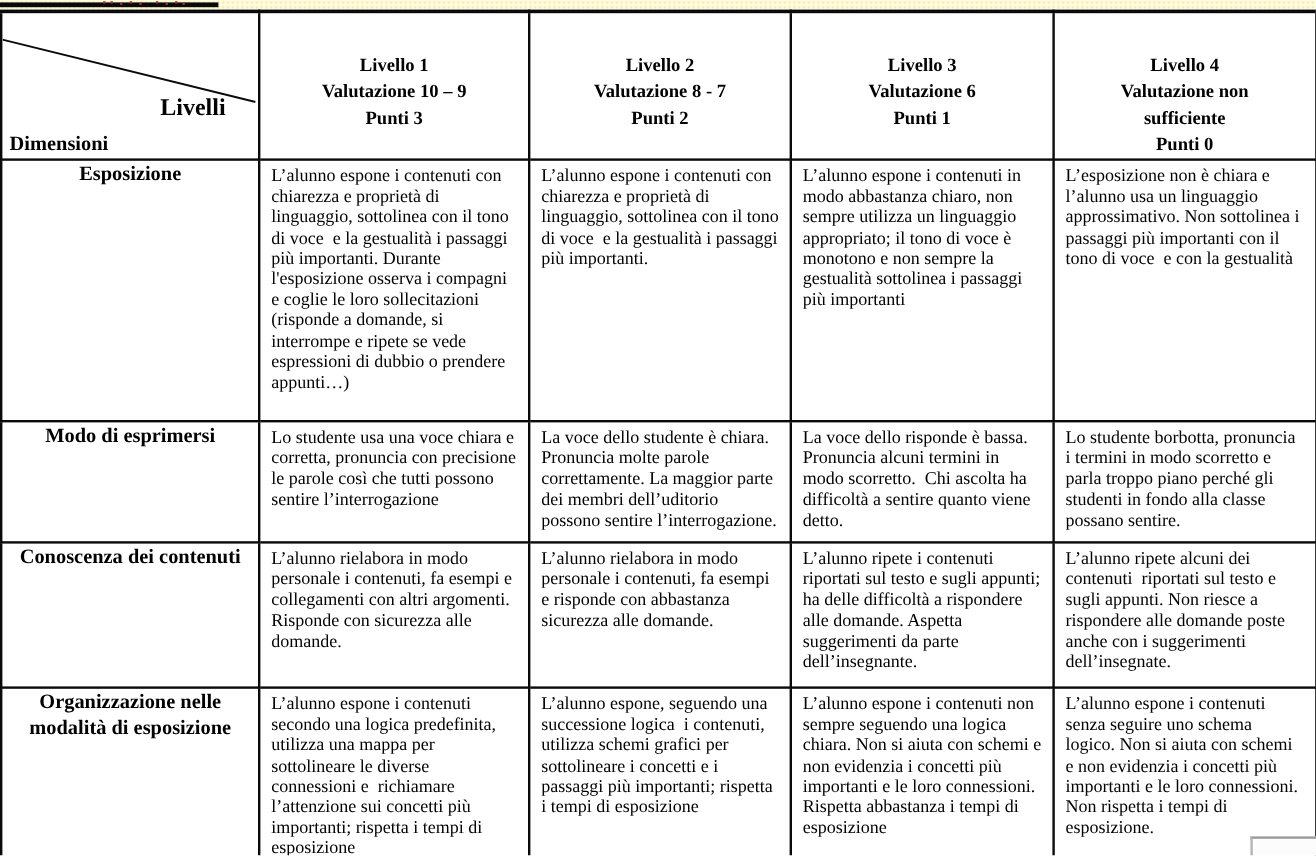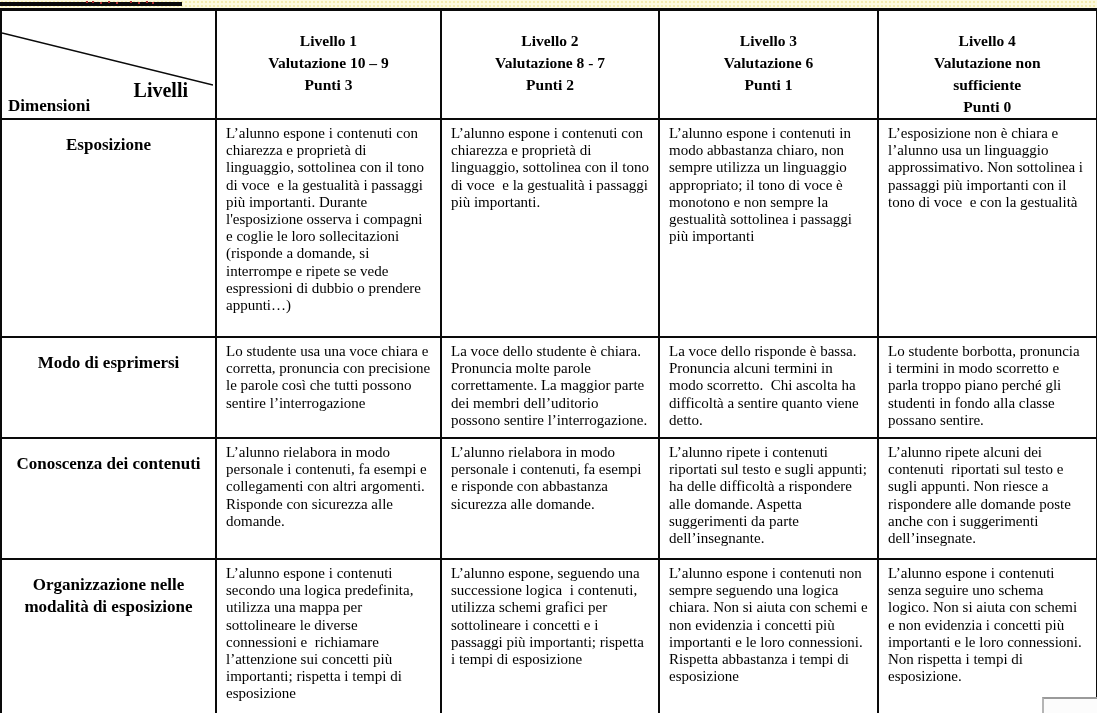--- a/index.html
+++ b/index.html
@@ -15,31 +15,31 @@
   .strip-marks{position:absolute;left:86px;top:1px;width:2px;height:2px;background:#b03030;
     box-shadow:6px 0 #b03030,14px 1px #b03030,22px 0 #b03030,30px 1px #b03030,
                44px 0 #b03030,52px 1px #b03030,60px 0 #b03030,66px 1px #b03030;}
 
   table.rubric{position:absolute;left:0;top:8px;width:1097px;border-collapse:collapse;
     table-layout:fixed;background:#fff;}
   table.rubric td{border:2px solid #0a0a0a;vertical-align:top;overflow:hidden;padding:0;}
   table.rubric{border-top:3px solid #0a0a0a;border-left:2px solid #0a0a0a;border-right:5px solid #0a0a0a;}
 
   .hdr{font-weight:bold;font-size:15.5px;line-height:22px;text-align:center;
-       padding-top:19px;white-space:pre-line;}
+       padding-top:19px;white-space:pre-line;margin-top:14px;}
 
   .corner{position:relative;}
   .corner svg{position:absolute;left:0;top:0;}
   .lbl-livelli{position:absolute;top:24px;right:27px;font-weight:bold;font-size:20px;margin-top:44px;}
   .lbl-dim{position:absolute;bottom:2px;left:6px;font-weight:bold;font-size:17px;}
 
   .rowlabel{text-align:center;font-weight:bold;font-size:17px;line-height:22px;
     display:table-cell;}
   td.rowlabel{vertical-align:middle;}
-  .rowlabel div{padding:14px 14px;}
+  .rowlabel div{padding:0 14px;}
 
   .body-txt{font-size:15px;line-height:17.2px;padding:5px 9px 2px 9px;white-space:pre-wrap;}
 
   
   .corner-box{position:absolute;left:1042px;top:697px;width:55px;height:20px;
     background:#fcfcfc;border-top:2px solid #9a9a9a;border-left:2px solid #b5b5b5;}
 </style>
 </head>
 <body>
 

